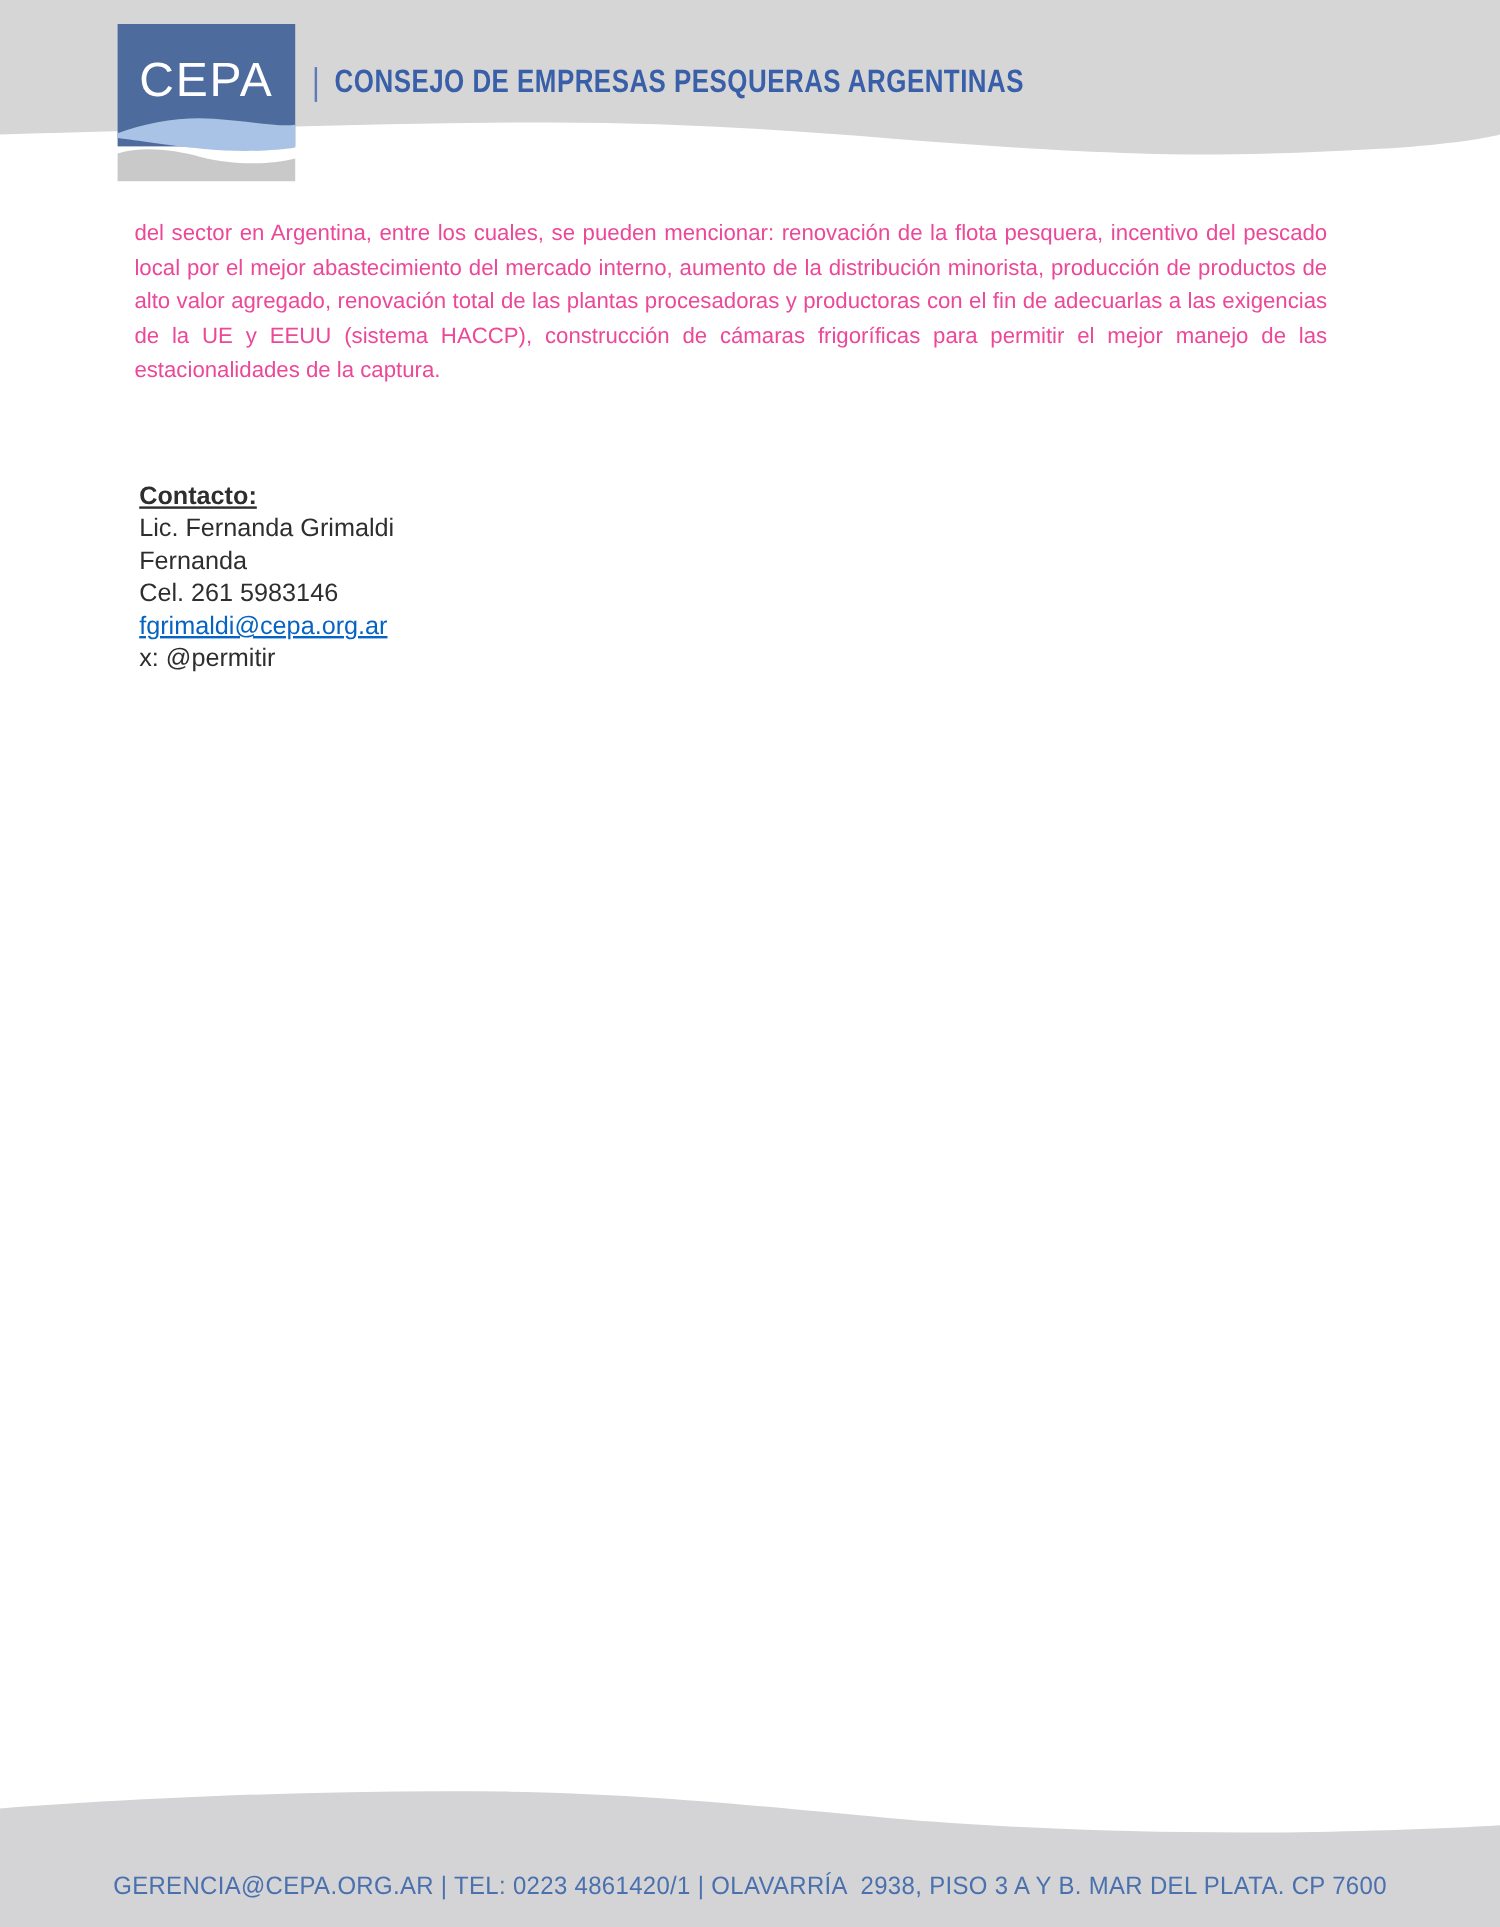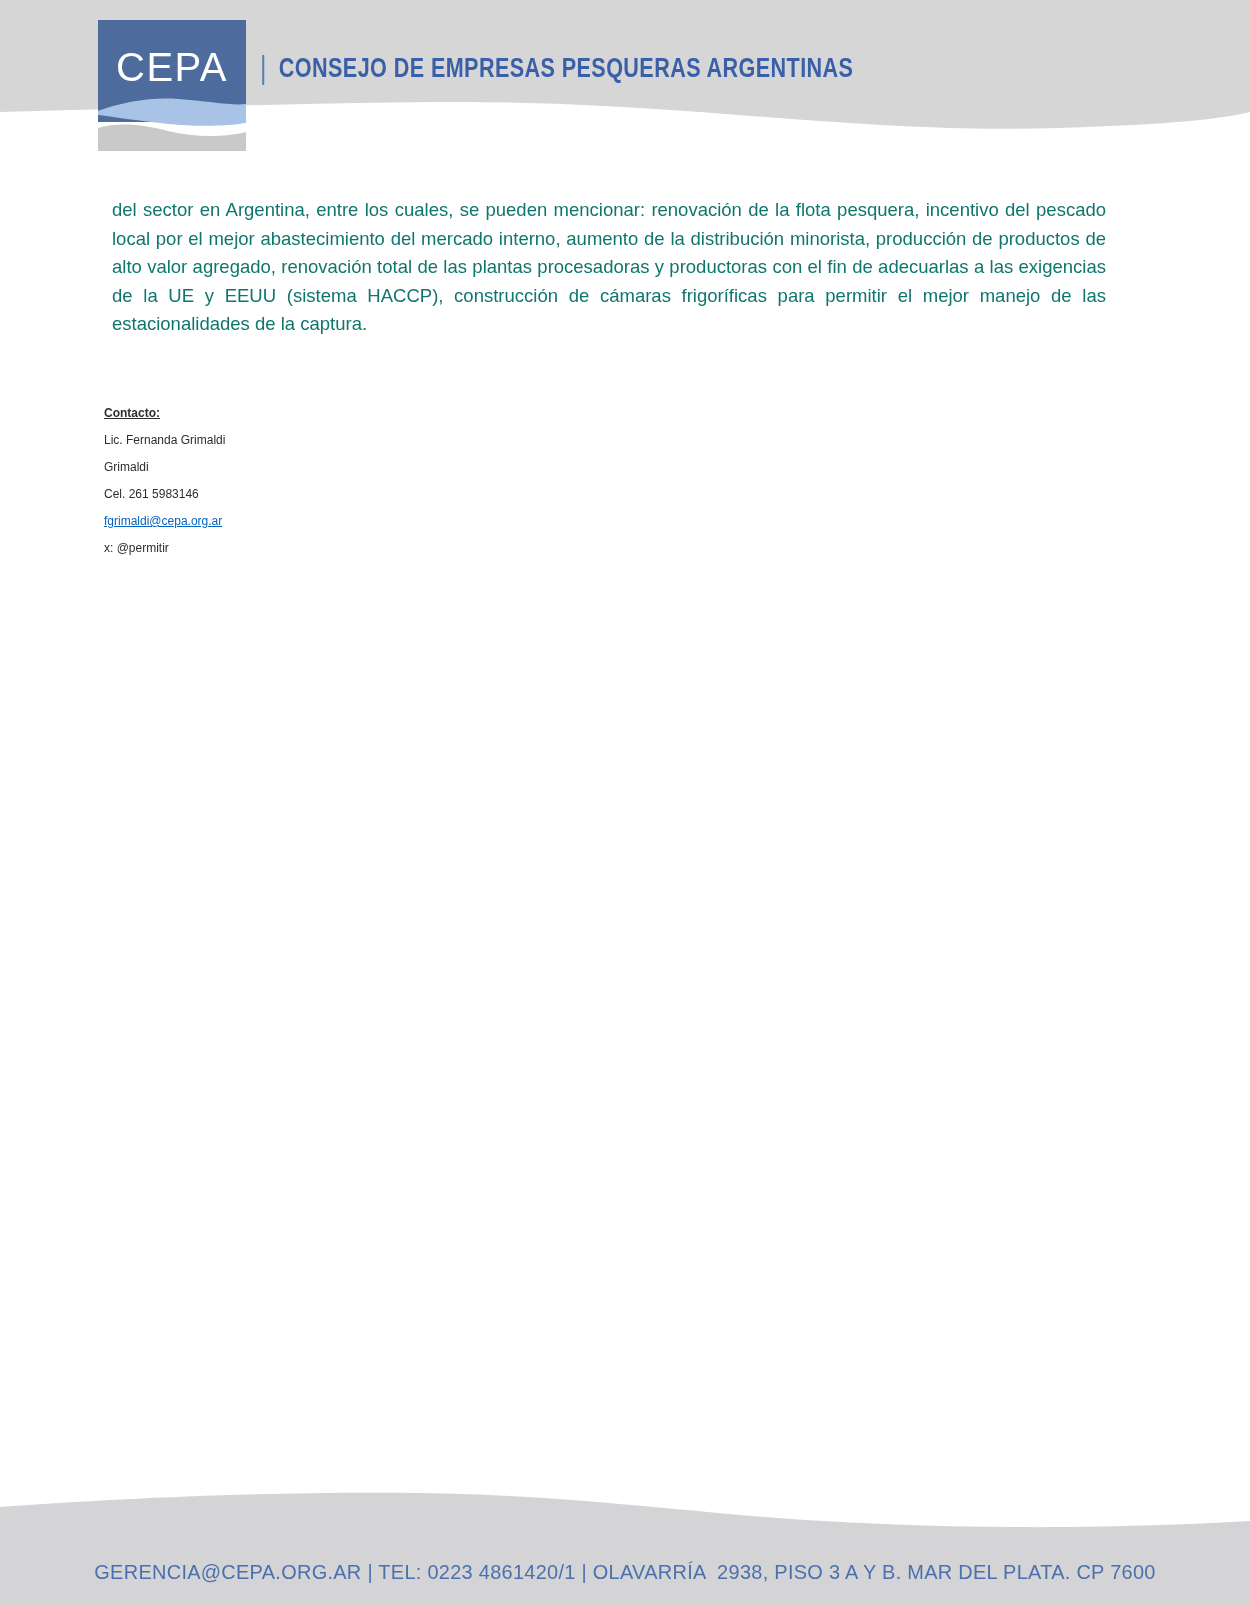--- a/index.html
+++ b/index.html
@@ -52,32 +52,32 @@
   }
   .org-title .pipe {
     font-weight: 400;
     font-size: 31px;
     color: #5c7cb8;
   }
   
   .body-par {
     position: absolute;
     left: 112px;
-    top: 196px;
+    top: 180px;
     width: 994px;
     font-size: 18.5px;
     line-height: 28.5px;
     text-align: justify;
-    color: #0f766e;
+    color: #ec4899;
   }
   .contact {
     position: absolute;
-    left: 104px;
+    left: 116px;
     top: 400px;
-    font-size: 12px;
+    font-size: 21px;
     line-height: 27px;
     color: #2e2e2e;
   }
   .contact-heading {
     font-weight: bold;
     text-decoration: underline;
   }
   .contact-email {
     color: #0563c1;
     text-decoration: underline;
@@ -134,21 +134,21 @@
   <div class="org-title">
     <span class="pipe">|</span>
     <span>CONSEJO DE EMPRESAS PESQUERAS ARGENTINAS</span>
   </div>
 
   <div class="body-par">del sector en Argentina, entre los cuales, se pueden mencionar: renovación de la flota pesquera, incentivo del pescado local por el mejor abastecimiento del mercado interno, aumento de la distribución minorista, producción de productos de alto valor agregado, renovación total de las plantas procesadoras y productoras con el fin de adecuarlas a las exigencias de la UE y EEUU (sistema HACCP), construcción de cámaras frigoríficas para permitir el mejor manejo de las estacionalidades de la captura.</div>
 
   <div class="contact">
     <div class="contact-heading">Contacto:</div>
     <div>Lic. Fernanda Grimaldi</div>
-    <div>Grimaldi</div>
+    <div>Fernanda</div>
     <div>Cel. 261 5983146</div>
     <div>
       <span class="contact-email">fgrimaldi@cepa.org.ar</span>
     </div>
     <div>x: @permitir</div>
   </div>
 
   <svg id="footer-svg" width="1250" height="126" viewBox="0 0 1250 126">
     <path d="M0,27 C120,18 280,11 420,13
              C540,15 620,24 740,35

